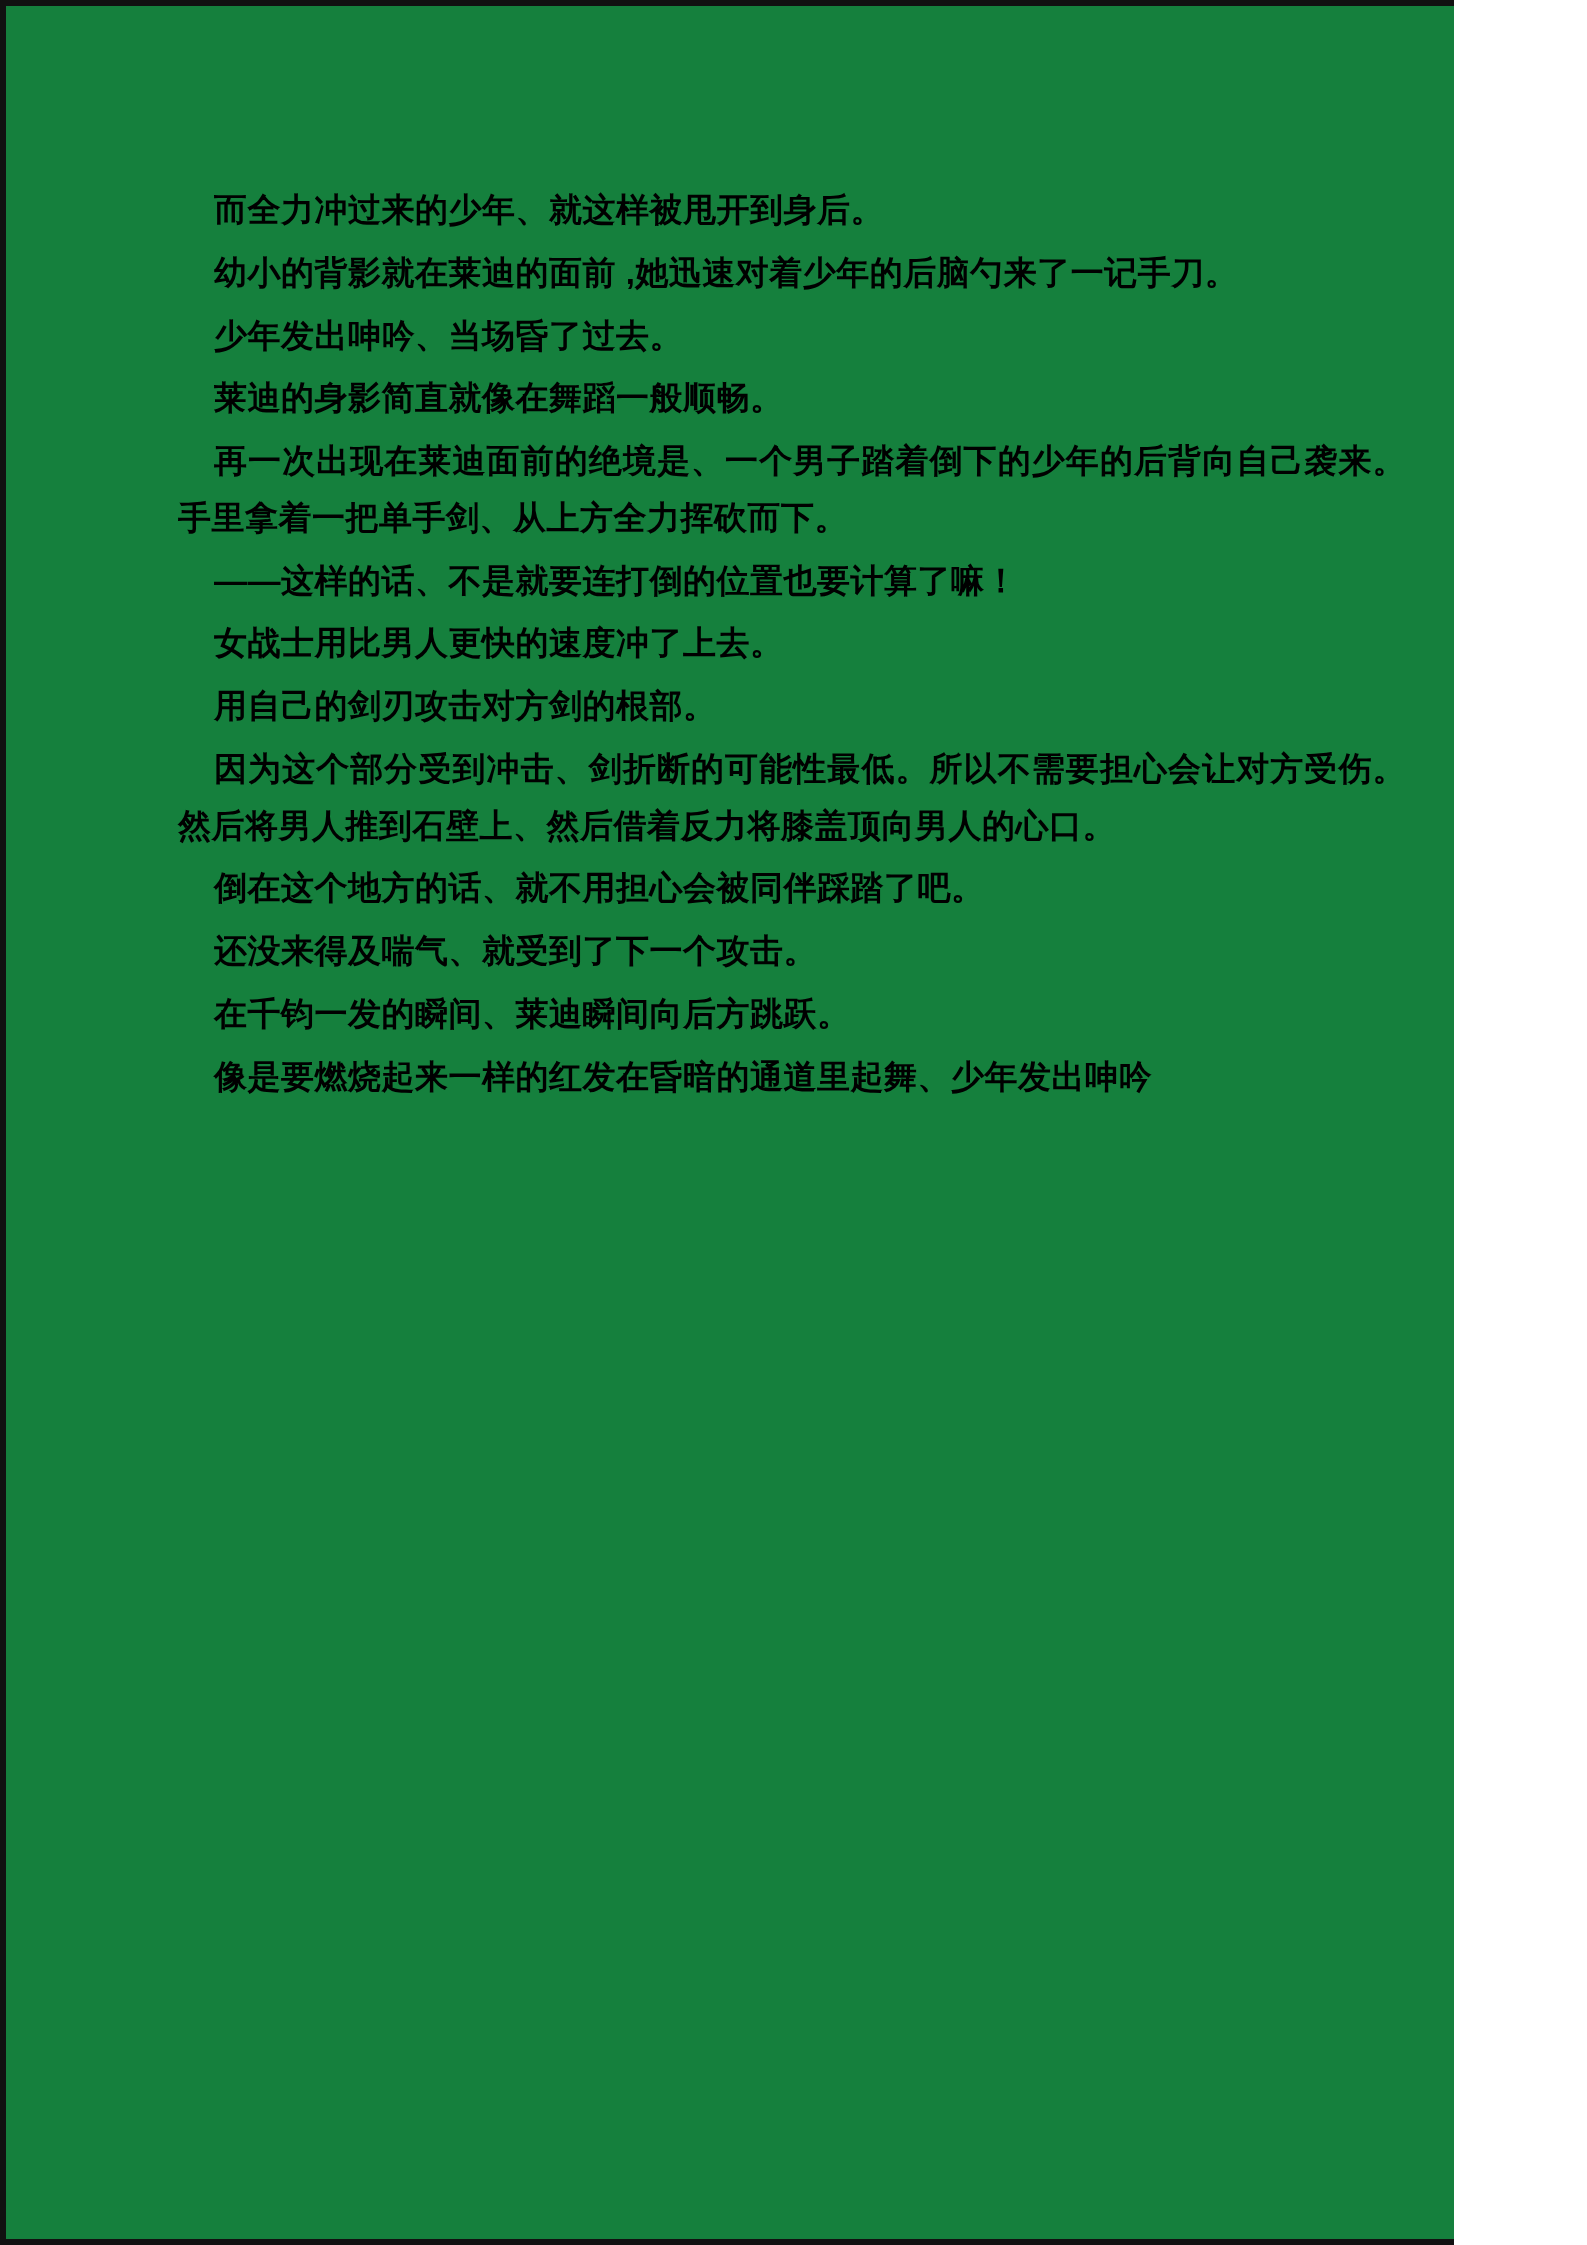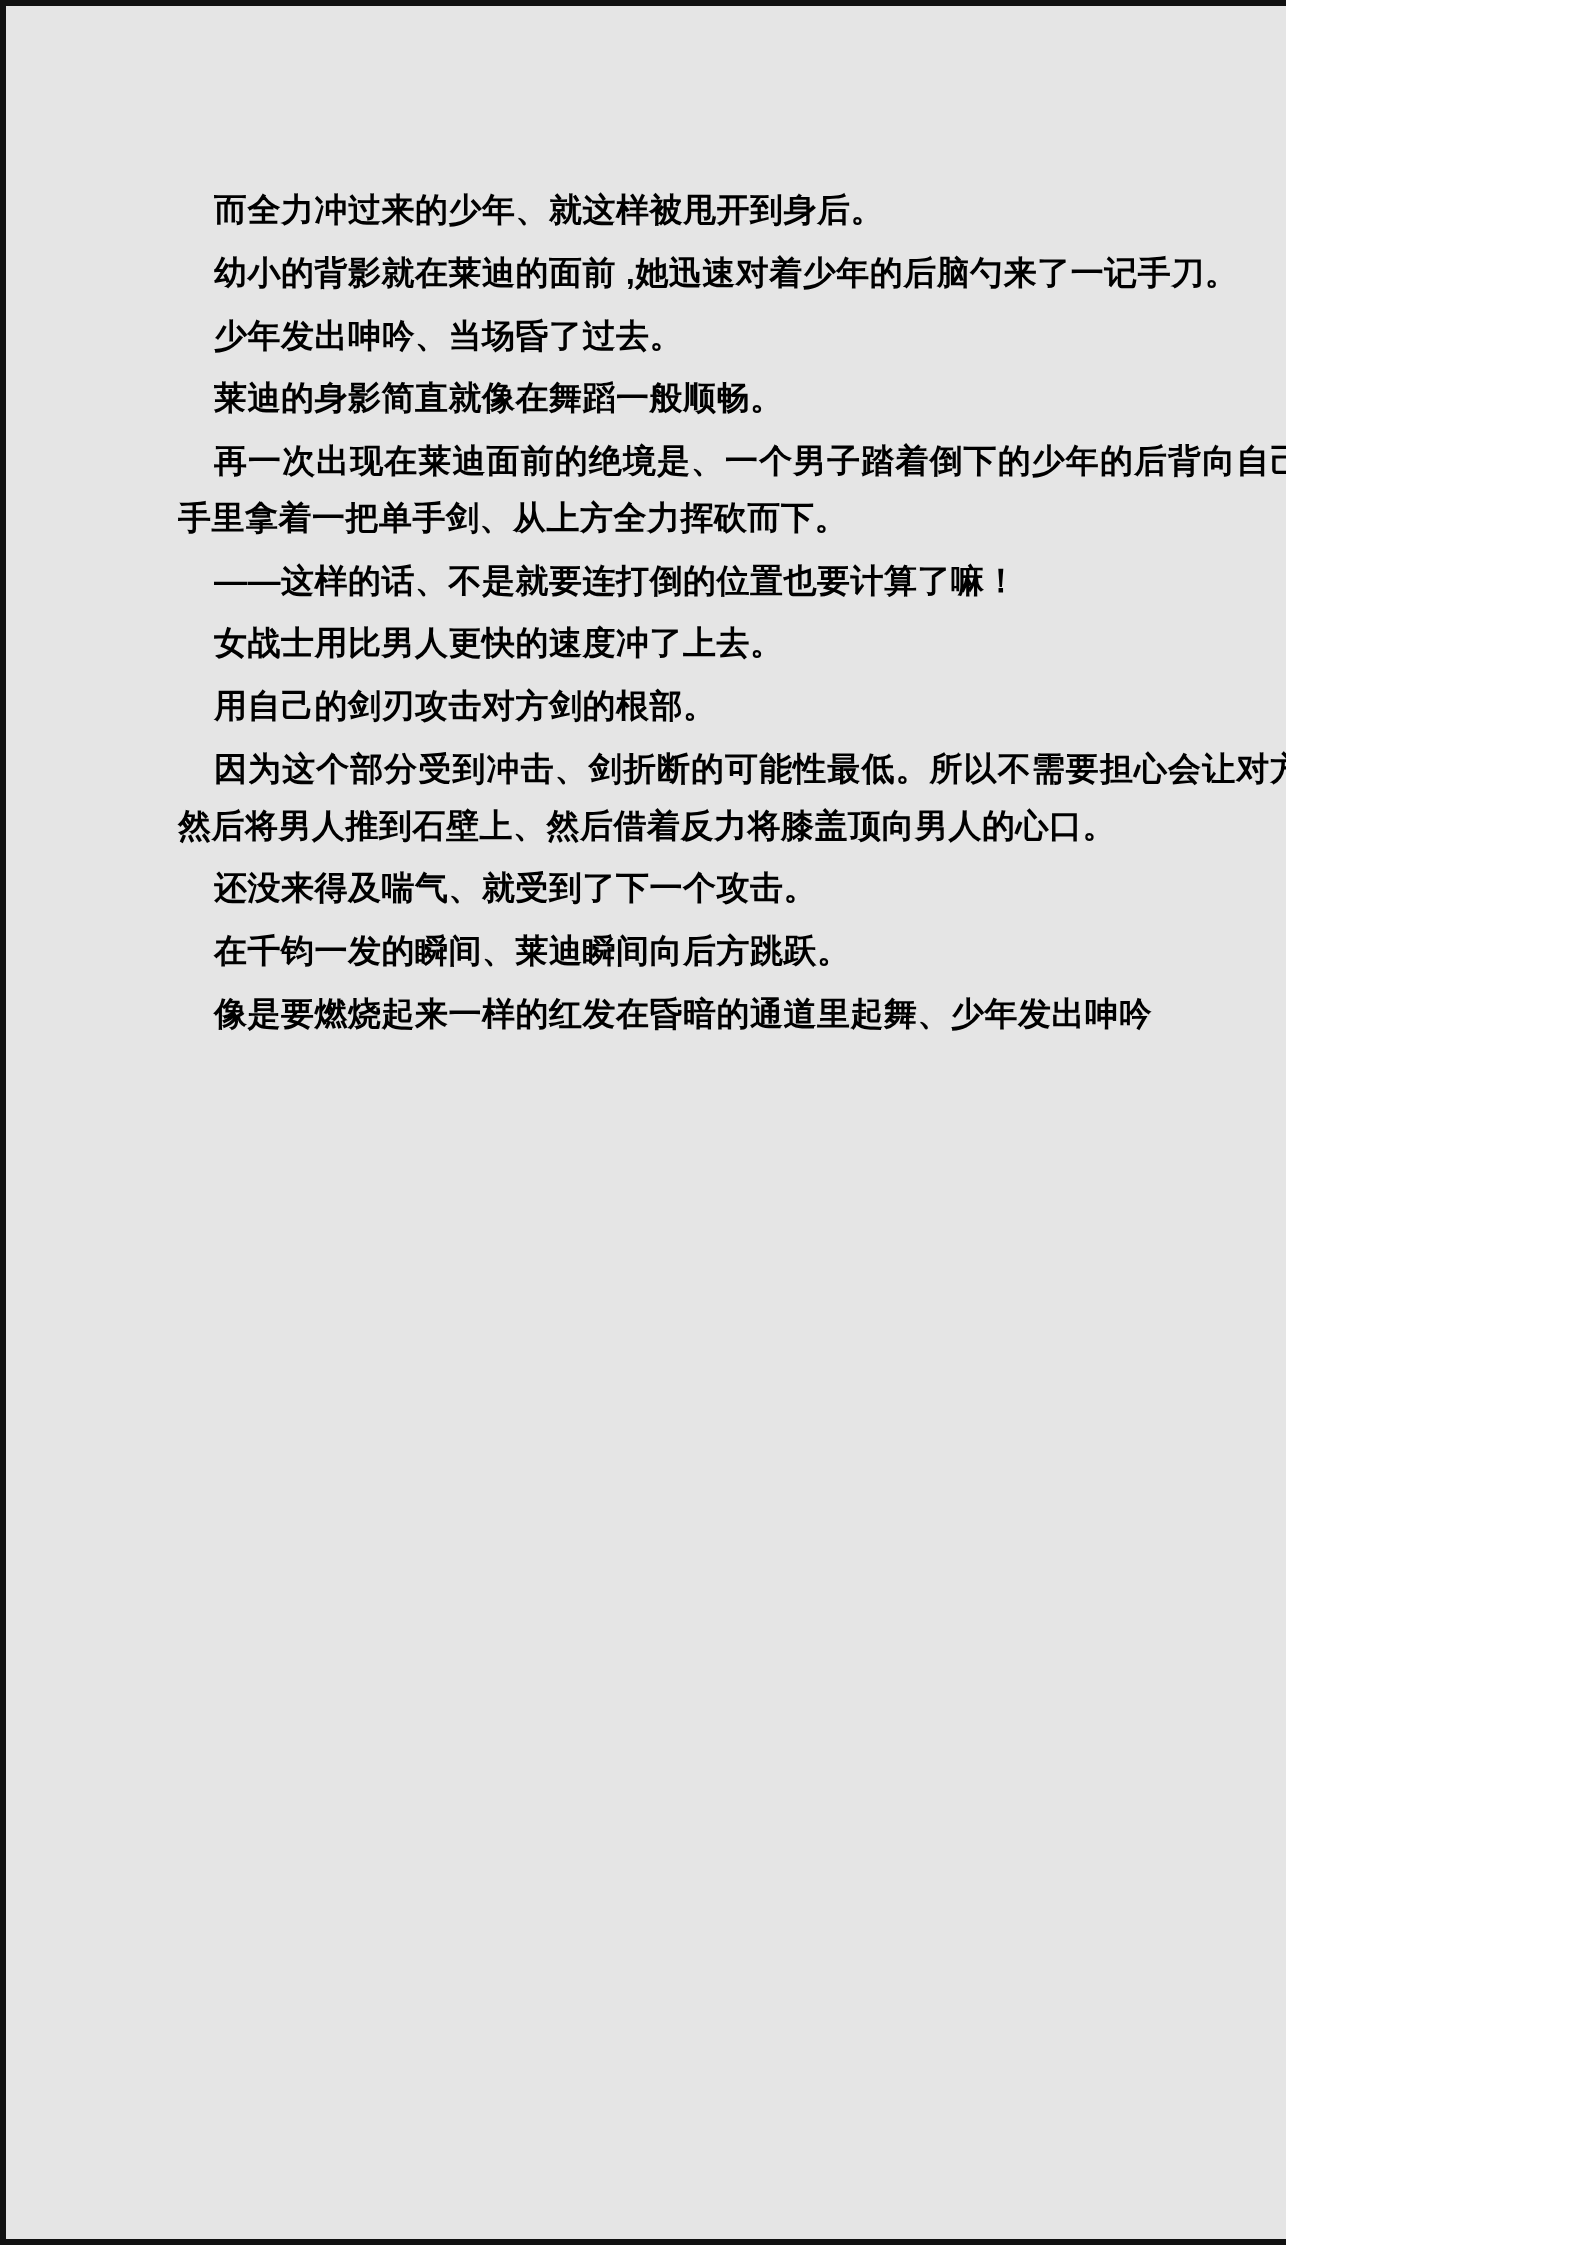--- a/index.html
+++ b/index.html
@@ -2,23 +2,23 @@
 <html lang="zh"><head>
 <meta charset="utf-8">
 <style>
   html, body {
     margin: 0;
     padding: 0;
     background: #ffffff;
   }
   #page {
     position: relative;
-    width: 1286px;
+    width: 1454px;
     height: 2245px;
-    background: #e5e5e5;
+    background: #15803d;
     box-sizing: border-box;
     overflow: hidden;
     font-family: "Liberation Sans", "DejaVu Sans", sans-serif;
   }
   #page-border {
     position: absolute;
     left: 0;
     top: 0;
     width: 1587px;
     height: 2245px;
@@ -60,17 +60,18 @@
   <div id="text-body">
     <p class="para">而全力冲过来的少年、就这样被甩开到身后。</p>
     <p class="para">幼小的背影就在莱迪的面前 ,她迅速对着少年的后脑勺来了一记手刀。</p>
     <p class="para">少年发出呻吟、当场昏了过去。</p>
     <p class="para">莱迪的身影简直就像在舞蹈一般顺畅。</p>
     <p class="para">再一次出现在莱迪面前的绝境是、一个男子踏着倒下的少年的后背向自己袭来。手里拿着一把单手剑、从上方全力挥砍而下。</p>
     <p class="para dash">——这样的话、不是就要连打倒的位置也要计算了嘛！</p>
     <p class="para">女战士用比男人更快的速度冲了上去。</p>
     <p class="para">用自己的剑刃攻击对方剑的根部。</p>
     <p class="para">因为这个部分受到冲击、剑折断的可能性最低。所以不需要担心会让对方受伤。然后将男人推到石壁上、然后借着反力将膝盖顶向男人的心口。</p>
+    <p class="para">倒在这个地方的话、就不用担心会被同伴踩踏了吧。</p>
     <p class="para">还没来得及喘气、就受到了下一个攻击。</p>
     <p class="para">在千钧一发的瞬间、莱迪瞬间向后方跳跃。</p>
     <p class="para">像是要燃烧起来一样的红发在昏暗的通道里起舞、少年发出呻吟</p>
   </div>
 </div>
 
 </body></html>

